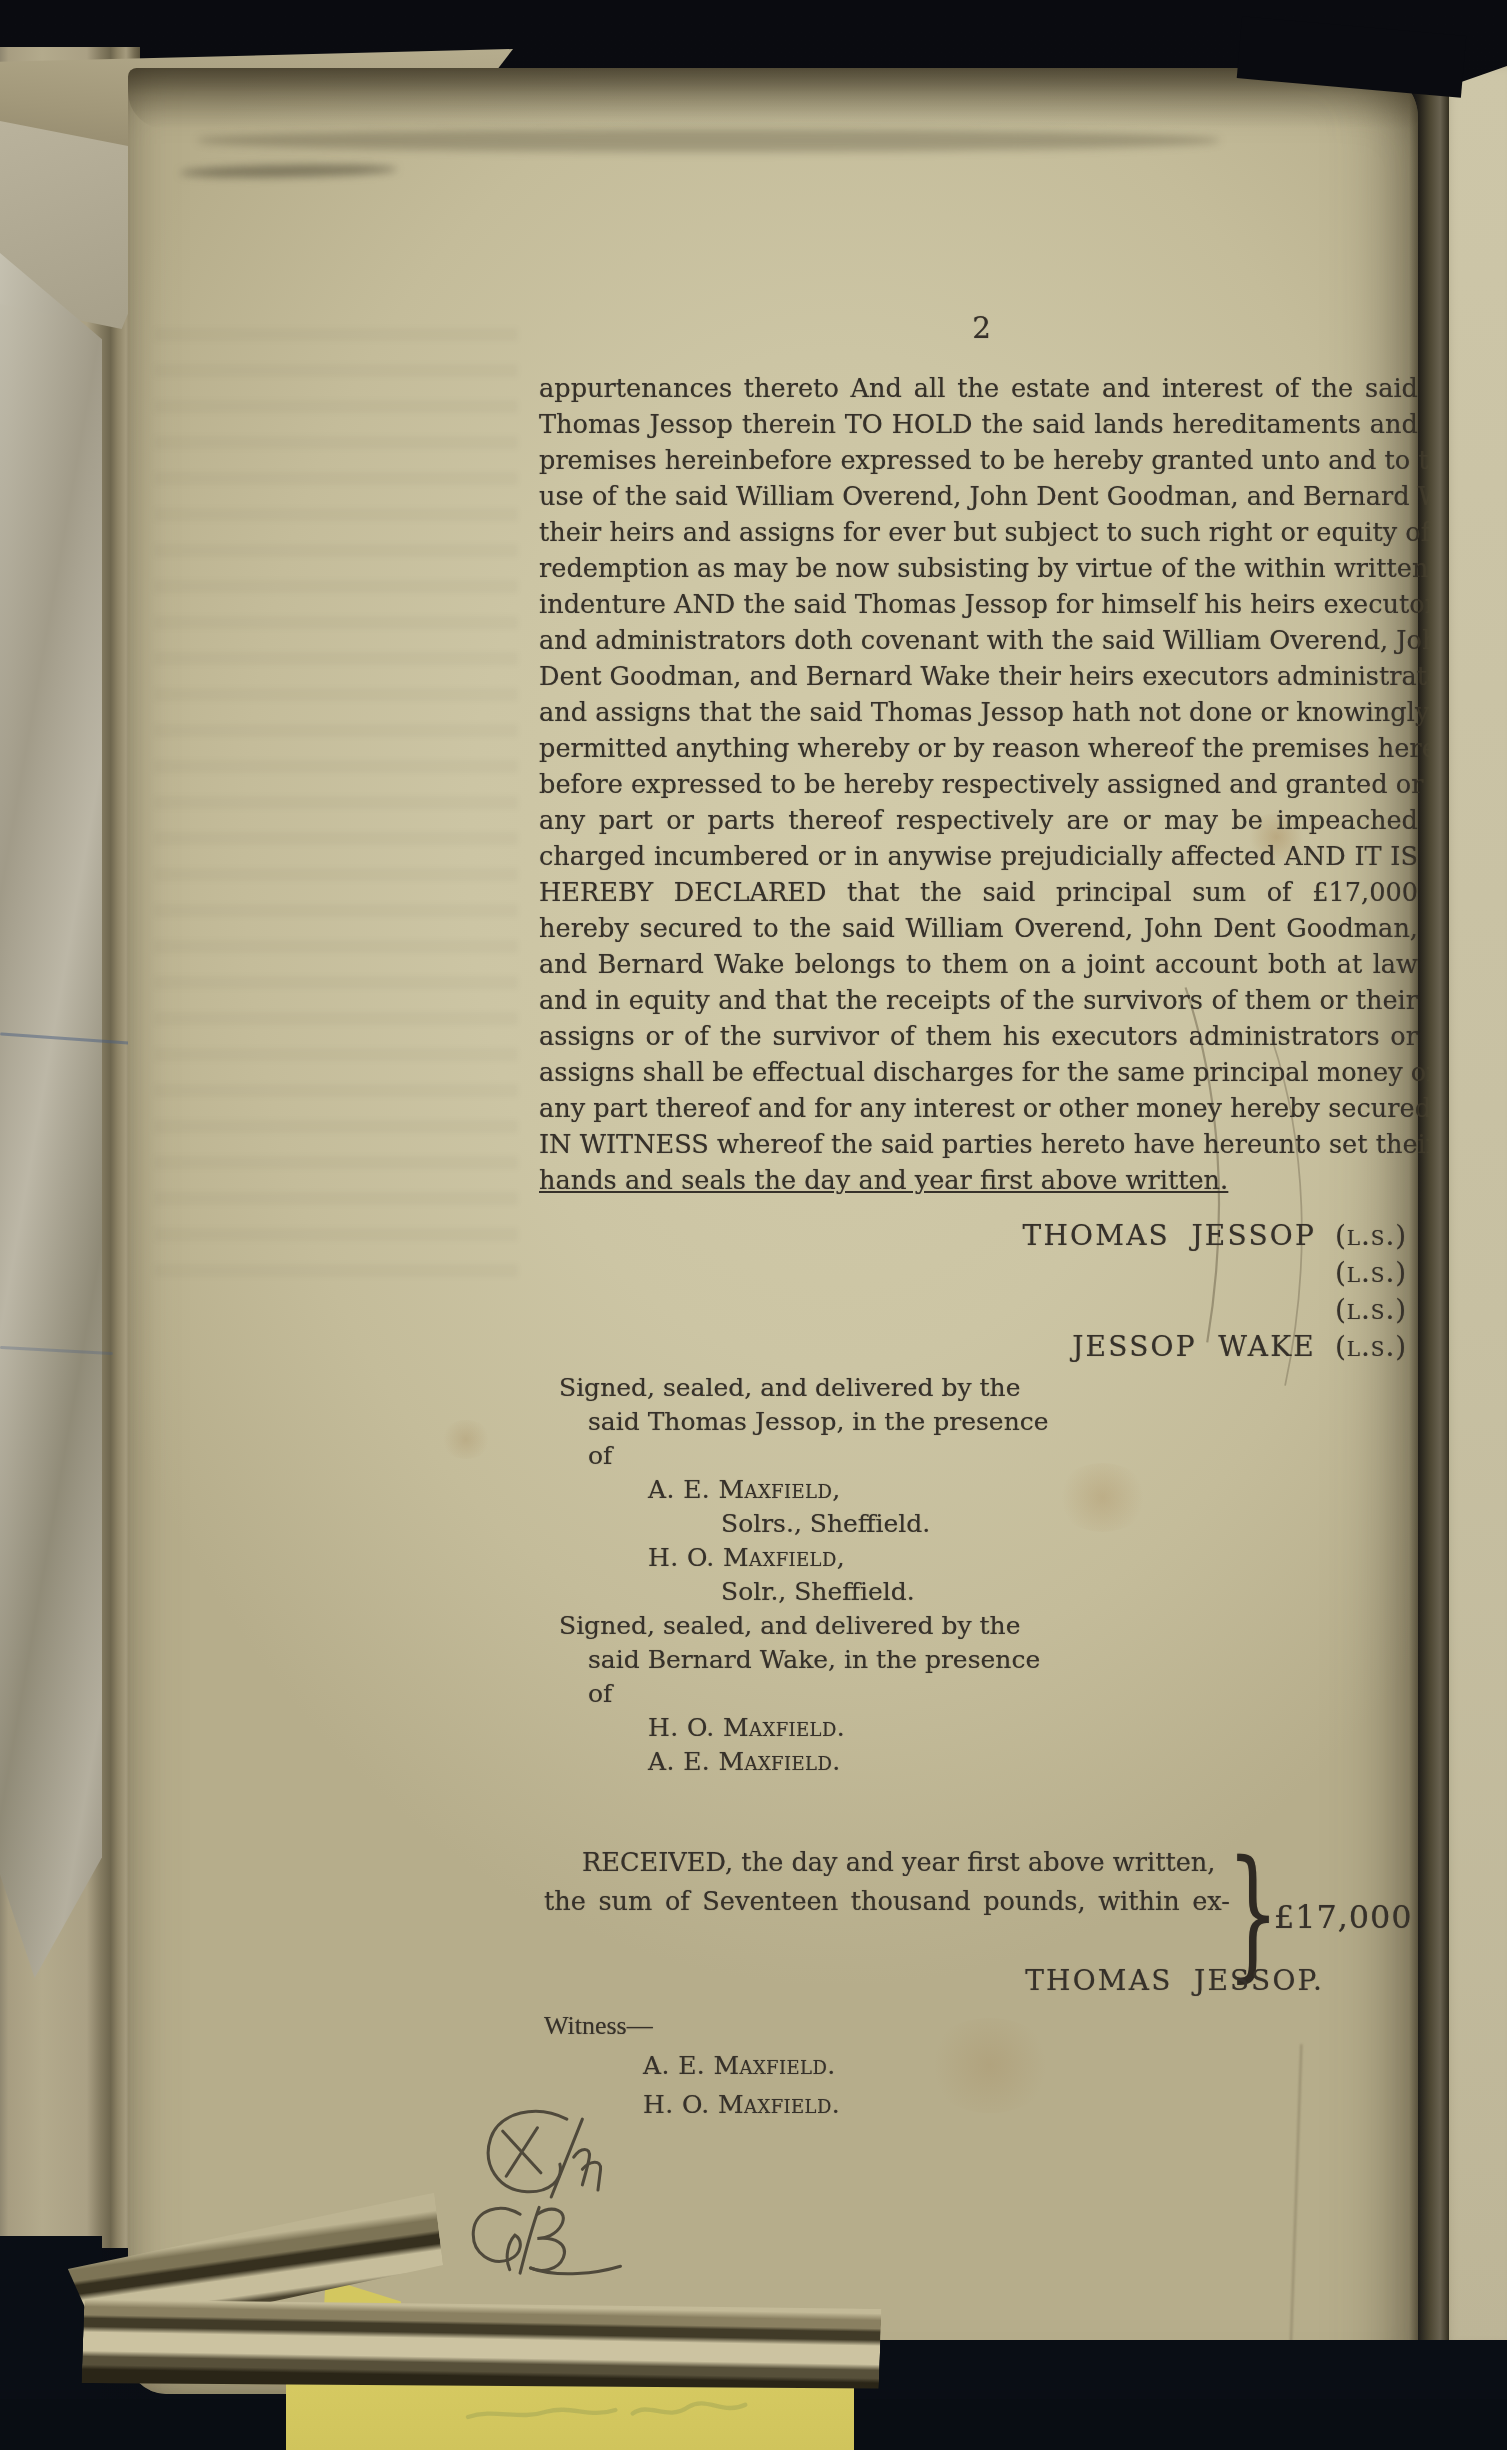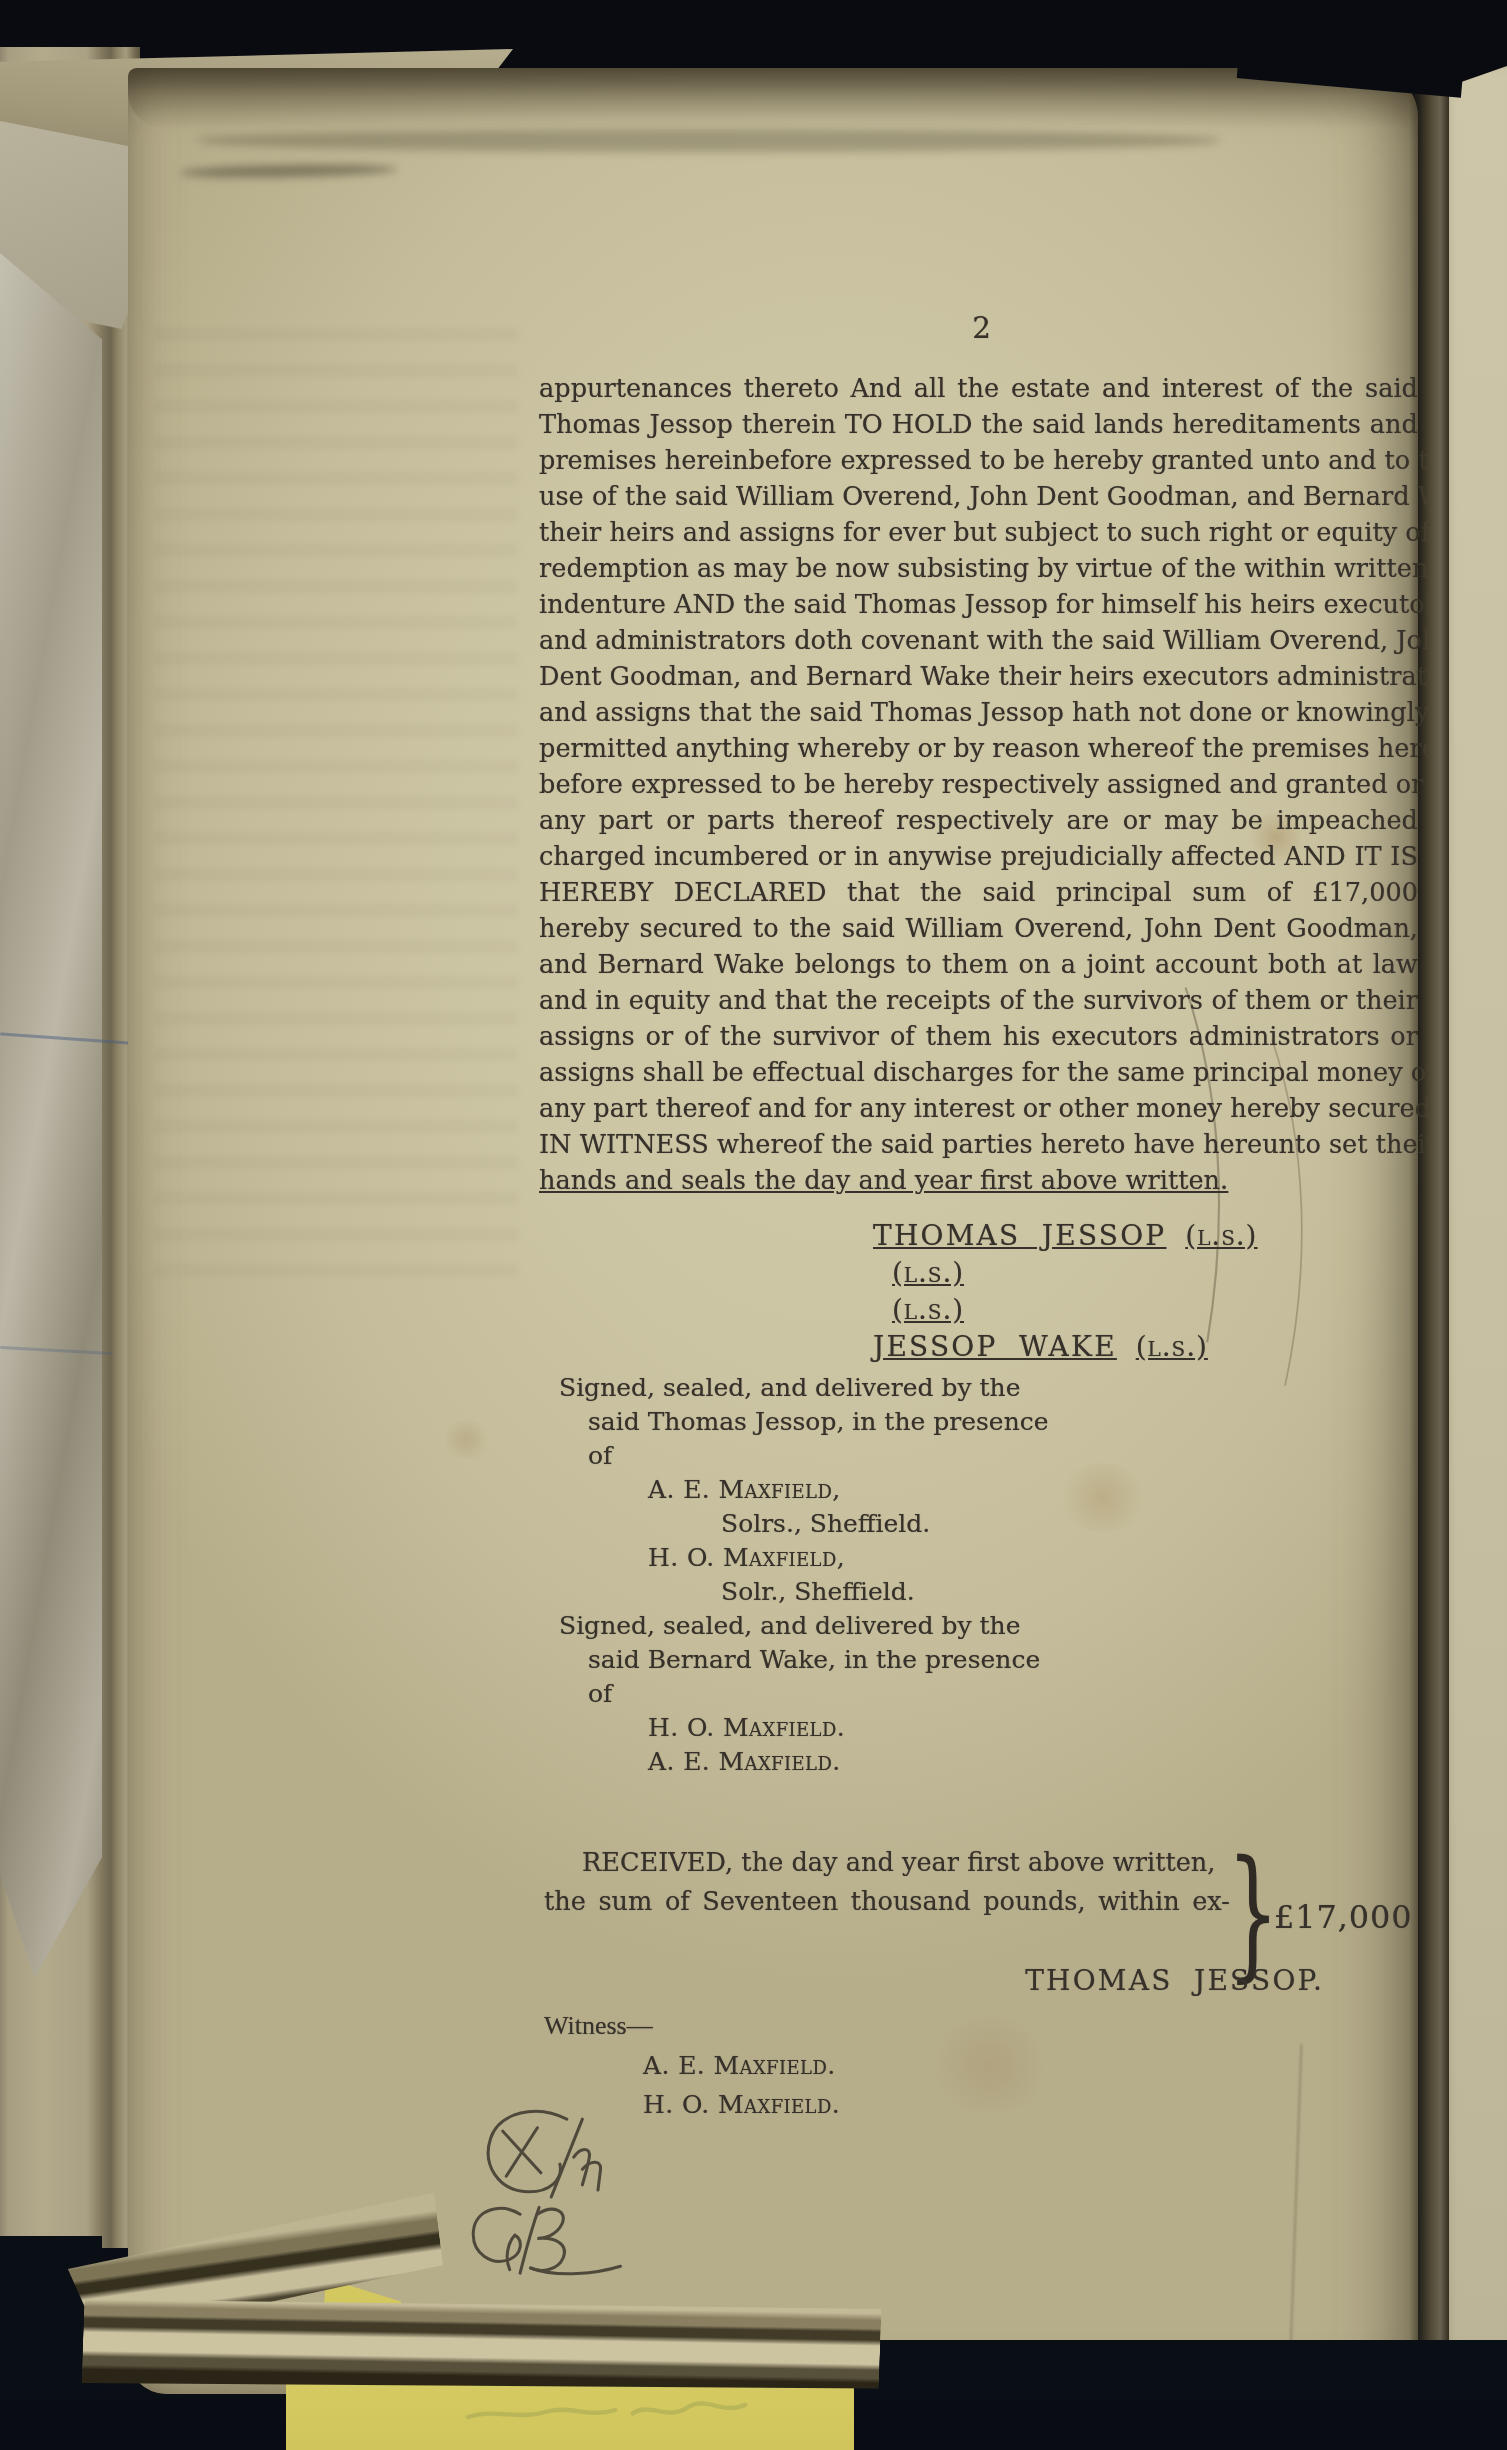--- a/index.html
+++ b/index.html
@@ -51,21 +51,21 @@
   
   .ink{color:#36312a;text-shadow:0 0 0.9px rgba(52,46,36,.55);}
   .page-number{position:absolute;left:815px;top:243px;width:78px;text-align:center;
     font-size:29.5px;letter-spacing:0.9px;}
   .body-text{position:absolute;left:411px;top:302px;width:879px;}
   .bline{display:block;width:879px;height:36px;line-height:36px;font-size:25.6px;
     white-space:nowrap;overflow:visible;text-align:justify;text-align-last:justify;}
   .bline.last{text-align-last:left;text-decoration:underline;}
 
   .seal-block{position:absolute;left:745px;top:1149px;width:534px;}
-  .seal-line{display:block;height:37px;line-height:37px;font-size:28px;text-decoration:underline;}
+  .seal-line{display:block;height:37px;line-height:37px;text-align:right;font-size:28px;}
   .seal-line .nm{letter-spacing:2.2px;word-spacing:10.4px;margin-right:19px;}
   .seal-line .seal{font-variant:small-caps;letter-spacing:0.9px;}
 
   .attest{position:absolute;left:431px;top:1303px;width:780px;}
   .aline{display:block;height:34px;line-height:34px;font-size:25px;white-space:nowrap;}
   .i1{margin-left:29px;} .i2{margin-left:89px;} .i3{margin-left:130px;} .i4{margin-left:162px;}
   .sc{font-variant:small-caps;letter-spacing:0.4px;}
 
   .receipt{position:absolute;left:416px;top:1775px;width:815px;}
   .rline{display:block;height:39px;line-height:39px;font-size:25.6px;white-space:nowrap;}

